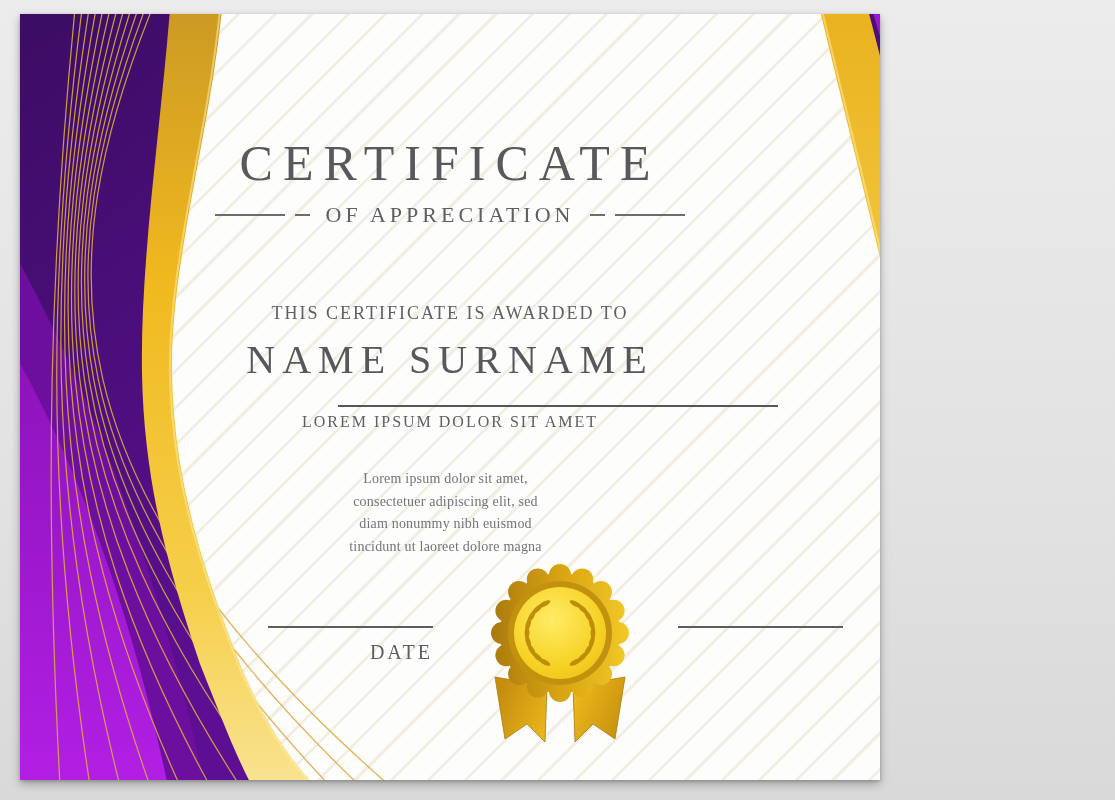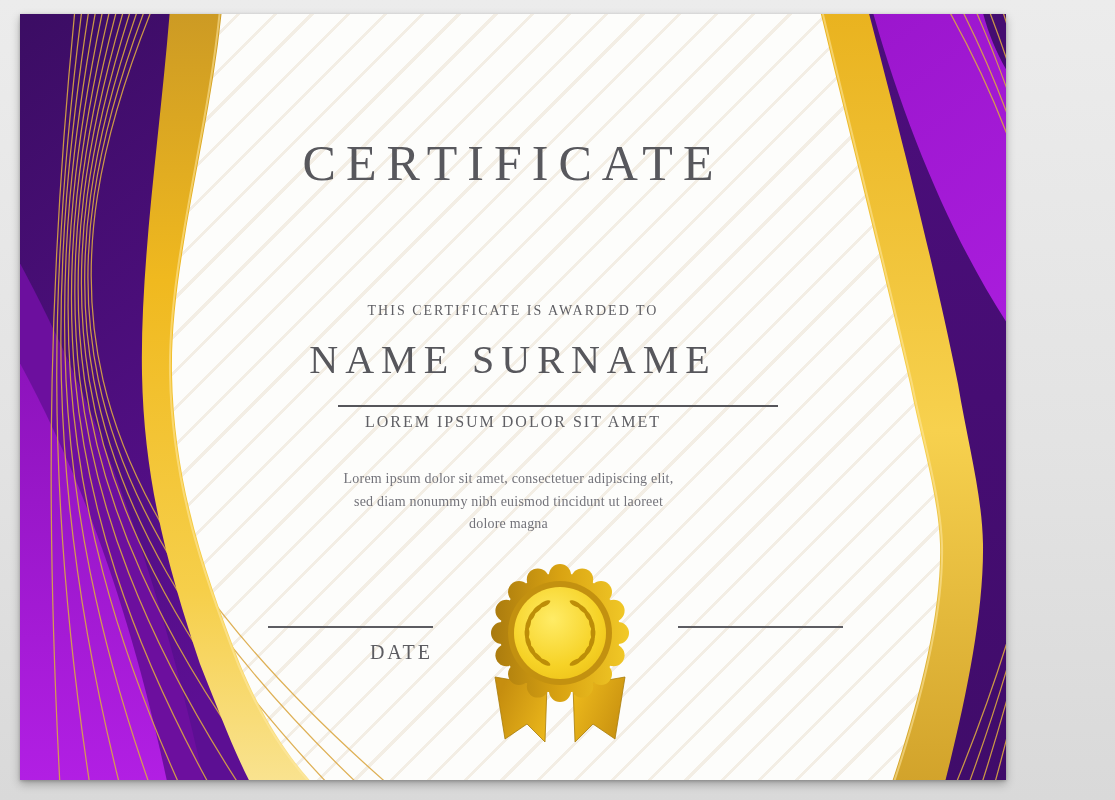--- a/index.html
+++ b/index.html
@@ -1,35 +1,35 @@
 <!DOCTYPE html>
 <html><head>
 <meta charset="utf-8">
 <style>
   html,body{margin:0;padding:0;}
   body{width:1115px;height:800px;overflow:hidden;font-family:"Liberation Serif",serif;}
   .stage{position:relative;width:1115px;height:800px;
          background:linear-gradient(180deg,#ececec 0%,#e3e3e3 55%,#d9d9d9 100%);}
-  .certificate{position:absolute;left:20px;top:14px;width:986px;height:766px;
+  .certificate{position:absolute;left:20px;top:14px;width:860px;height:766px;
                background:
                  repeating-linear-gradient(135deg,
                    rgba(255,255,255,0) 0px, rgba(255,255,255,0) 23px,
                    rgba(240,233,221,0.75) 23px, rgba(240,233,221,0.75) 26px),
                  #fdfdfb;
                box-shadow:0 4px 9px rgba(0,0,0,0.28), 0 1px 3px rgba(0,0,0,0.2);
                overflow:hidden;}
   svg.decor{position:absolute;left:0;top:0;width:1075px;height:766px;display:block;}
   .content{position:absolute;inset:0;}
   .txt{position:absolute;left:0;right:0;text-align:center;color:#58585d;}
   .title{top:120px;font-size:50px;letter-spacing:10px;font-weight:400;}
   .subtitle-row{top:188px;display:flex;justify-content:center;align-items:center;gap:10px;}
   .dash{height:2px;background:#6b6b70;display:inline-block;}
   .dash.long{width:70px;} .dash.short{width:15px;}
   .subtitle{font-size:22px;letter-spacing:4px;color:#5e5e63;padding:0 6px;}
-  .awarded{top:289px;font-size:14px;letter-spacing:2px;color:#5f5f64;}
+  .awarded{top:289px;font-size:18px;letter-spacing:2px;color:#5f5f64;}
   .name{top:322px;font-size:40px;letter-spacing:7px;color:#57575c;}
   .name-rule{position:absolute;top:391px;left:318px;width:440px;height:2px;background:#55555a;}
   .tagline{top:399px;font-size:16px;letter-spacing:2px;color:#5f5f64;}
   .body-text{top:454px;left:318px;right:327px;font-size:14px;line-height:1.62;
              color:#73737a;letter-spacing:0.2px;}
   .sign-block{position:absolute;top:612px;width:165px;text-align:right;}
   .sign-block .rule{height:2px;background:#5c5c61;width:100%;}
   .sign-block .lbl{margin-top:13px;font-size:20px;letter-spacing:3px;color:#5c5c61;}
   .sign-date{left:248px;} .sign-sig{left:658px;}
 </style>
@@ -172,20 +172,27 @@
             <ellipse rx="6.5" ry="2.4" fill="#bd8e08" transform="translate(28.3,17.0) rotate(121.0)"></ellipse>
             <ellipse rx="6.5" ry="2.4" fill="#bd8e08" transform="translate(22.7,23.9) rotate(136.5)"></ellipse>
             <ellipse rx="6.5" ry="2.4" fill="#bd8e08" transform="translate(15.5,29.1) rotate(152.0)"></ellipse>
           </g>
       </g>
     </svg>
 
     <div class="content">
       <div class="txt title">CERTIFICATE</div>
 
+      <div class="subtitle-row txt">
+        <span class="dash long"></span>
+        <span class="dash short"></span>
+        <span class="subtitle">OF APPRECIATION</span>
+        <span class="dash short"></span>
+        <span class="dash long"></span>
+      </div>
 
       <div class="txt awarded">THIS CERTIFICATE IS AWARDED TO</div>
 
       <div class="txt name">NAME SURNAME</div>
       <div class="name-rule"></div>
 
       <div class="txt tagline">LOREM IPSUM DOLOR SIT AMET</div>
 
       <div class="txt body-text">Lorem ipsum dolor sit amet, consectetuer adipiscing elit, sed diam nonummy nibh euismod tincidunt ut laoreet dolore magna</div>
 

